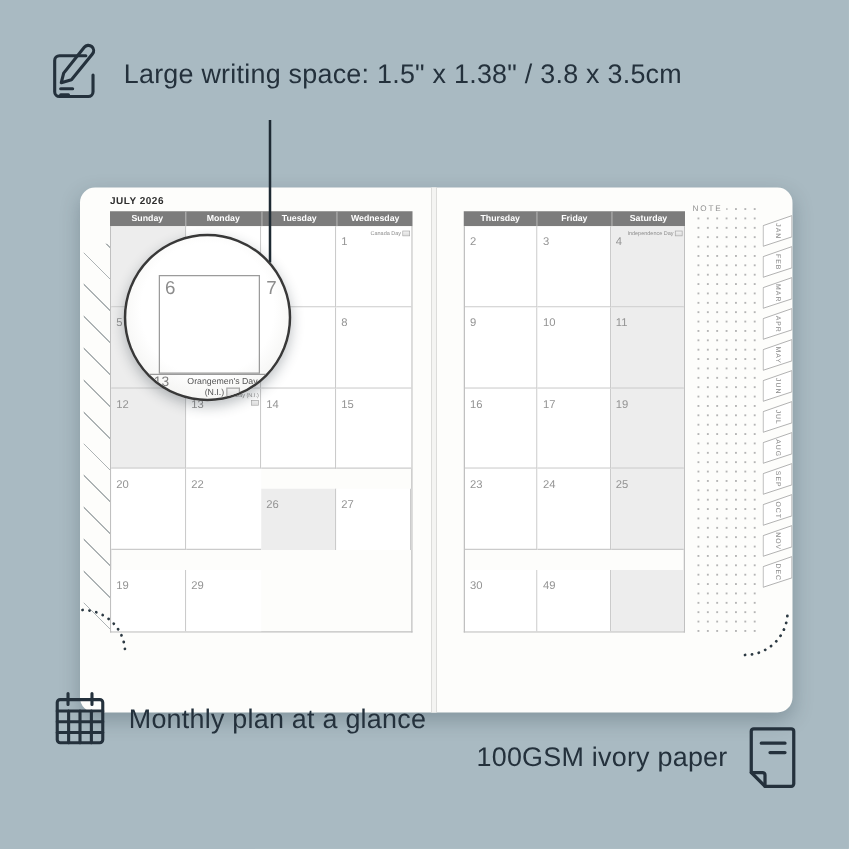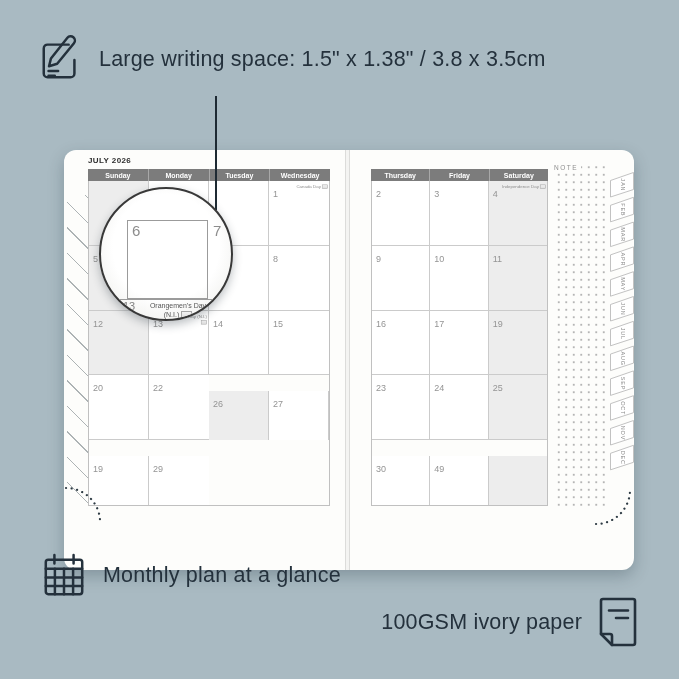--- a/index.html
+++ b/index.html
@@ -4,21 +4,21 @@
 <style>
   html,body{margin:0;padding:0;background:#a9bac2;}
   .stage{position:relative;width:679px;height:679px;background:#a9bac2;overflow:hidden;
          font-family:"Liberation Sans",sans-serif;color:#25323c;}
 
   
   .feature{position:absolute;display:flex;align-items:center;gap:15px;}
   .feature-text{font-size:21.5px;font-weight:500;color:#24313c;letter-spacing:.2px;white-space:nowrap;}
   .top-note{left:38px;top:34px;}
   .bottom-note1{left:40px;top:552px;}
-  .bottom-note2{right:40px;top:596px;margin-left:12px;}
+  .bottom-note2{right:40px;top:580px;margin-left:12px;}
   .icon-stroke{stroke:#24313c;fill:none;stroke-width:2.6;stroke-linecap:round;stroke-linejoin:round;}
   .callout-line{position:absolute;left:215px;top:96px;width:2px;height:114px;background:#1e2a33;z-index:4;}
 
   
   .notebook{position:absolute;left:64px;top:150px;width:570px;height:420px;background:#fdfdfb;
             border-radius:12px;box-shadow:0 6px 16px rgba(35,55,65,.28);}
   .month-title{position:absolute;left:24px;top:6px;font-size:8px;font-weight:bold;color:#2e2e2e;letter-spacing:.4px;}
 
   .day-header{position:absolute;top:19px;height:12px;display:flex;}
   #lheader{left:24px;width:242px;}

